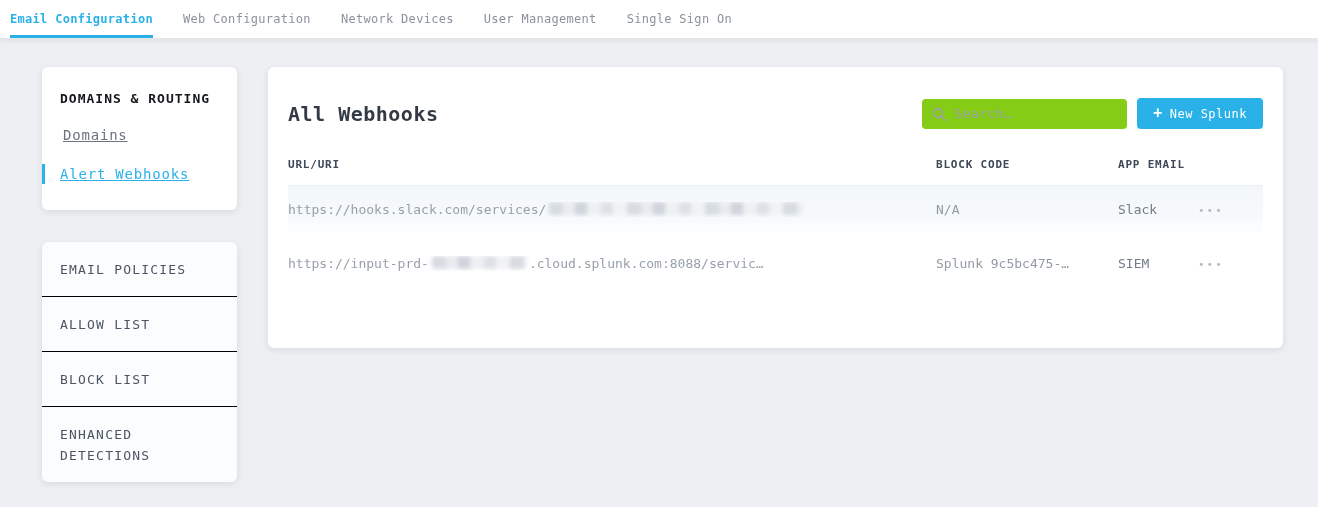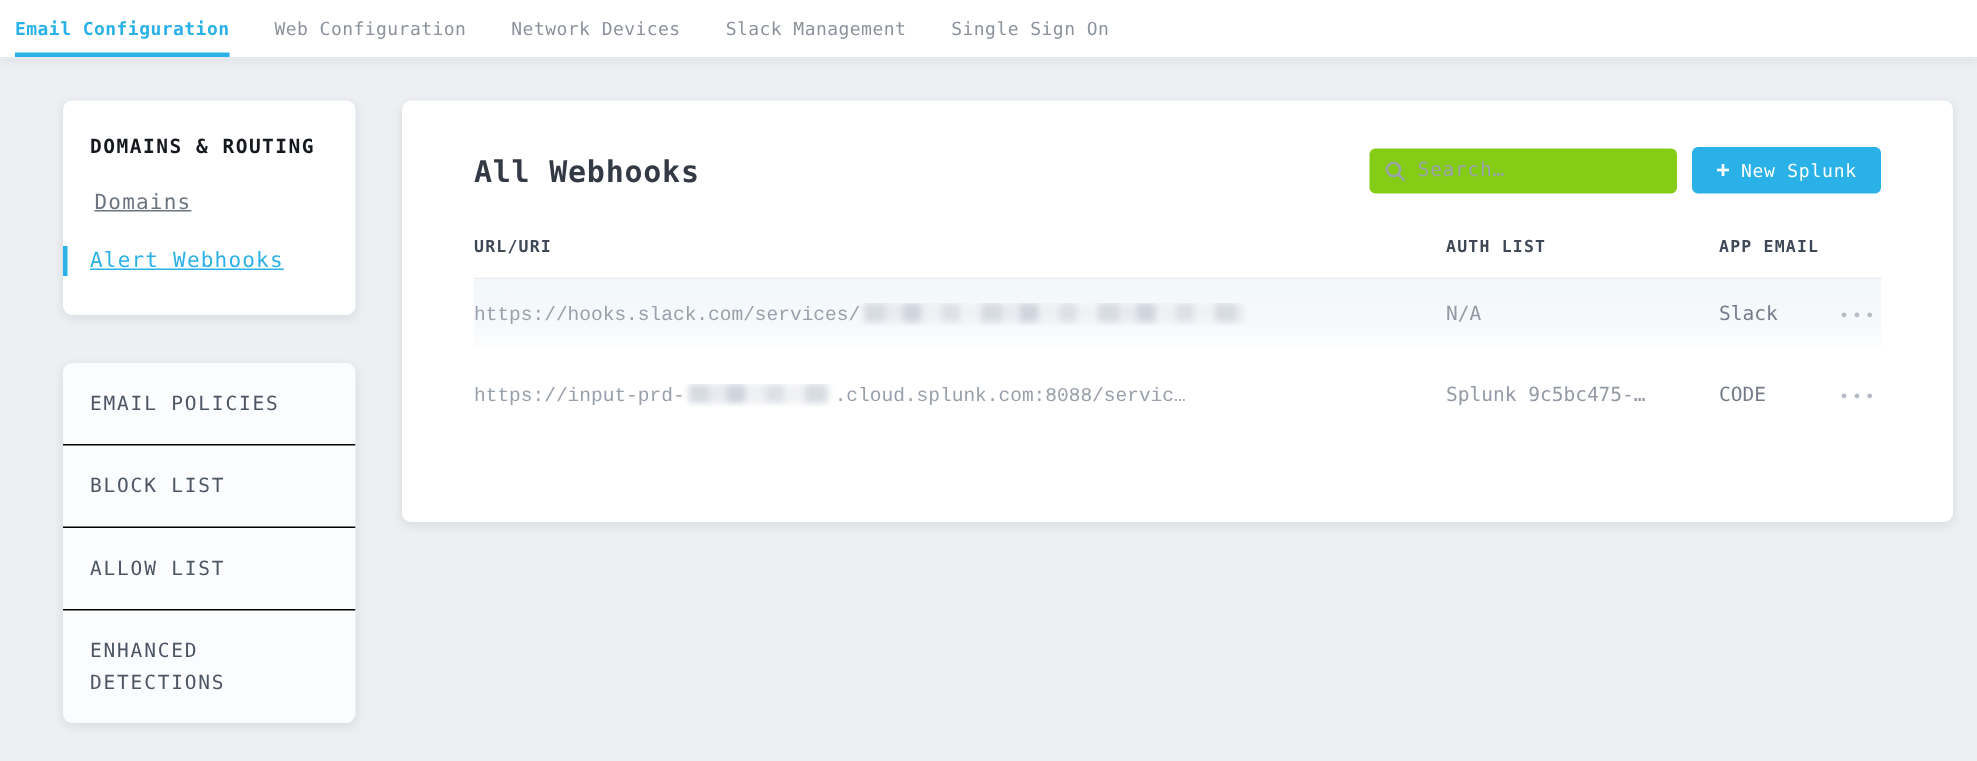--- a/index.html
+++ b/index.html
@@ -90,21 +90,21 @@
     color: #4c5564;
     border-bottom: 1px solid #000000;
     cursor: pointer;
   }
   .side-section:last-child { border-bottom: none; }
 
   
   .main-card {
     flex: 1;
     height: 281px;
-    padding: 0 48px;
+    padding: 0 20px;
   }
   .main-header {
     margin-top: 31px;
     height: 31px;
     display: flex;
     align-items: center;
   }
   .page-title {
     font-size: 20px;
     font-weight: bold;
@@ -172,21 +172,21 @@
     letter-spacing: 0.8px;
     color: #3e4857;
     white-space: nowrap;
   }
   .tdata { font-size: 13px; white-space: nowrap; }
   .row1 {
     height: 46px;
     background: linear-gradient(180deg, #f2f7fa 0%, #f7fafc 70%, #fcfdfe 100%);
   }
   .row2 { height: 62px; }
-  .td-url { color: #98a0ab; overflow: hidden; display: flex; align-items: flex-start; font-family: Liberation Mono, monospace; }
+  .td-url { color: #98a0ab; overflow: hidden; display: flex; align-items: flex-start; }
   .td-auth { color: #929aa5; }
   .td-app { color: #747c8a; }
   .redact {
     display: inline-block;
     height: 13px;
     border-radius: 2px;
     margin-left: 3px;
     background:
       repeating-linear-gradient(90deg,
         #d7dbe2 0 14px, #e9ebf0 14px 26px, #cfd4dd 26px 38px,
@@ -209,37 +209,37 @@
     font-family: inherit;
   }
 </style>
 </head>
 <body>
 
 <header class="topnav">
   <div class="tab active">Email Configuration</div>
   <div class="tab">Web Configuration</div>
   <div class="tab">Network Devices</div>
-  <div class="tab">Slack Management</div>
+  <div class="tab">User Management</div>
   <div class="tab">Single Sign On</div>
 </header>
 
 <div class="content">
 
   <aside class="sidebar">
     <div class="card side-card1">
       <div class="side-title">DOMAINS &amp; ROUTING</div>
       <div class="side-link">Domains</div>
       <div class="side-link active">Alert Webhooks</div>
     </div>
 
     <div class="card side-card2">
       <div class="side-section">EMAIL POLICIES</div>
+      <div class="side-section">ALLOW LIST</div>
       <div class="side-section">BLOCK LIST</div>
-      <div class="side-section">ALLOW LIST</div>
       <div class="side-section">ENHANCED DETECTIONS</div>
     </div>
   </aside>
 
   <main class="card main-card">
     <div class="main-header">
       <h1 class="page-title">All Webhooks</h1>
       <div class="spacer"></div>
 
       <div class="search-box">
@@ -252,21 +252,21 @@
 
       <button class="btn-new">
         <span class="plus">+</span>
         <span>New Splunk</span>
       </button>
     </div>
 
     <div class="table">
       <div class="trow thead">
         <div class="th">URL/URI</div>
-        <div class="th">AUTH LIST</div>
+        <div class="th">BLOCK CODE</div>
         <div class="th">APP EMAIL</div>
         <div class="th"></div>
       </div>
 
       <div class="trow row1">
         <div class="tdata td-url">
           <span>https://hooks.slack.com/services/</span>
           <span class="redact redact-wide"></span>
           <span></span>
         </div>
@@ -277,21 +277,21 @@
         </div>
       </div>
 
       <div class="trow row2">
         <div class="tdata td-url">
           <span>https://input-prd-</span>
           <span class="redact redact-narrow"></span>
           <span>.cloud.splunk.com:8088/servic…</span>
         </div>
         <div class="tdata td-auth">Splunk 9c5bc475-…</div>
-        <div class="tdata td-app">CODE</div>
+        <div class="tdata td-app">SIEM</div>
         <div>
           <button class="more-btn">•••</button>
         </div>
       </div>
     </div>
   </main>
 
 </div>
 
 </body></html>

